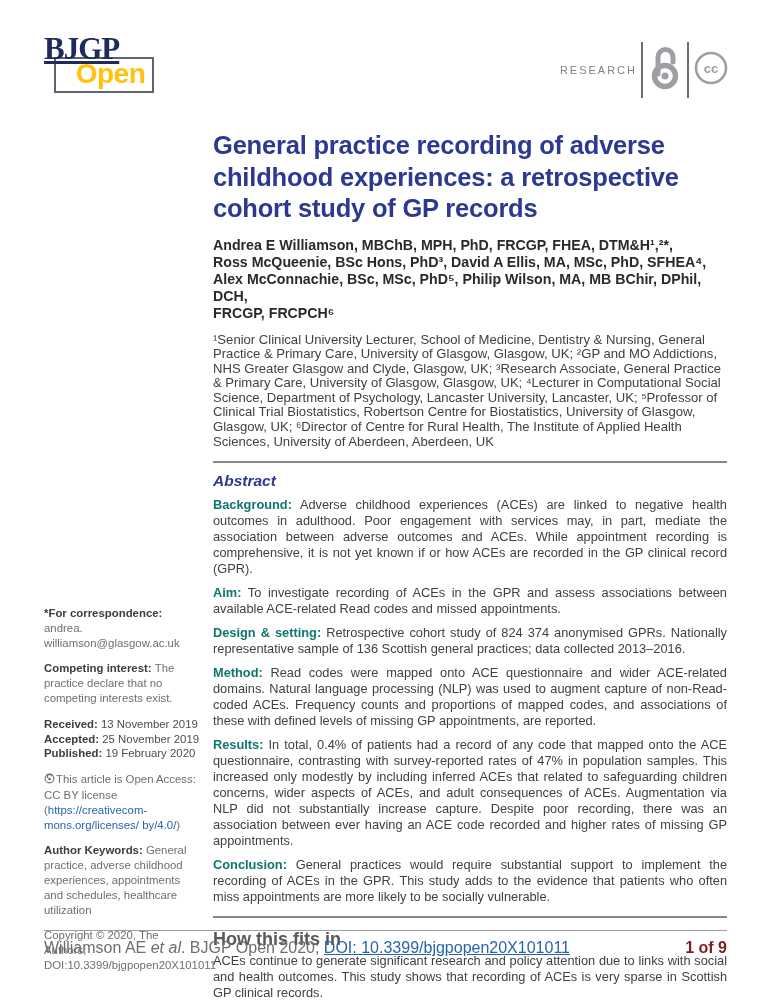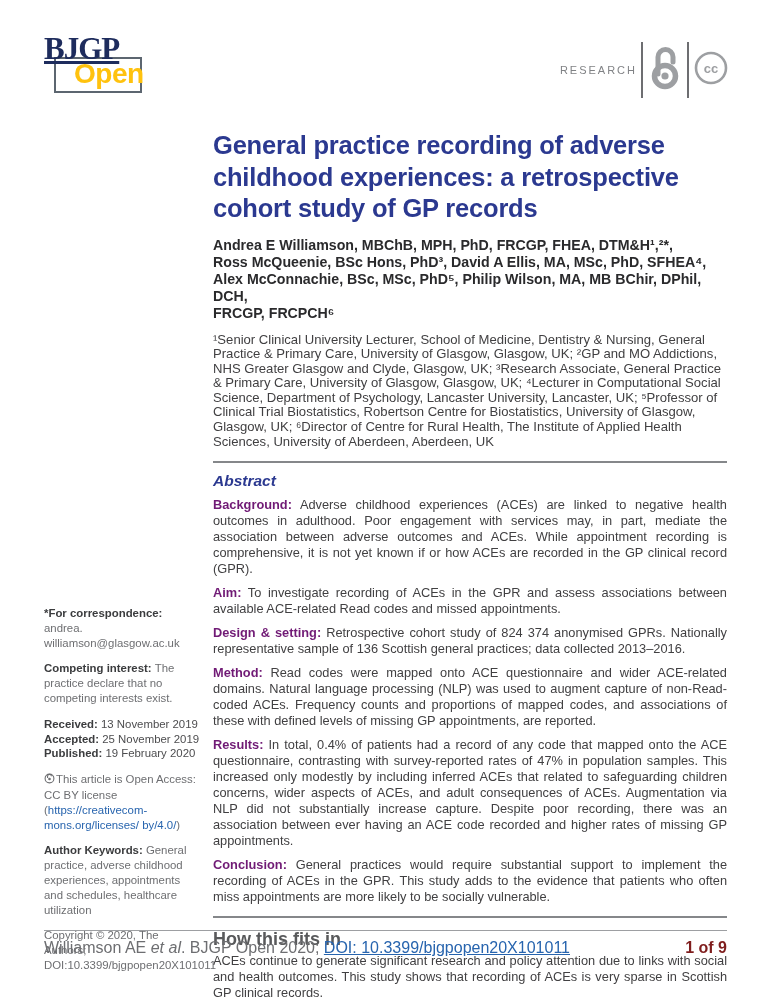--- a/index.html
+++ b/index.html
@@ -9,21 +9,21 @@
     font-family:"Liberation Sans", sans-serif; color:#414042; overflow:hidden;
   }
 
   
   .logo { position:absolute; left:44px; top:33px; width:110px; }
   .logo-bjgp {
     font-family:"Liberation Serif", serif; font-weight:bold; font-size:31px;
     line-height:1; color:#1e2c5d; letter-spacing:-1px; position:relative; z-index:2;text-decoration:underline;
   }
   .logo-open-box {
-    border:2px solid #5c6670; margin-top:-7px; margin-left:10px; width:88px;
+    border:2px solid #5c6670; margin-top:-7px; margin-left:10px; width:100px;
     padding:1px 5px 3px 18px; text-align:center; background:#fff; position:relative; z-index:1;
   }
   .logo-open {
     font-size:28px; font-weight:bold; color:#ffc20e; line-height:1; letter-spacing:-0.5px;
   }
 
   .header-right {
     position:absolute; top:40px; right:44px; height:60px;
     display:flex; align-items:center; gap:4px;
   }
@@ -44,21 +44,21 @@
   .affiliations {
     font-size:13.1px; color:#414042; line-height:14.6px; margin-bottom:12px;
   }
   .rule { height:2px; background:#85878a; border:0; }
   .abstract-heading {
     font-size:15.5px; font-weight:bold; color:#2b3990; margin-top:9px; margin-bottom:7px;font-style:italic;
   }
   .abs-para {
     font-size:12.8px; line-height:16px; text-align:justify; color:#414042; margin-bottom:8px;
   }
-  .abs-label { color:#701a75; font-weight:bold; }
+  .abs-label { color:#0f766e; font-weight:bold; }
   .fits-heading {
     font-size:18px; font-weight:bold; color:#58595b; margin-top:11px; margin-bottom:3px;
   }
   .fits-text { font-size:12.8px; line-height:16px; text-align:justify; color:#414042; }
   .rule2 { margin-top:11px; }
 
   
   .sidebar { position:absolute; left:44px; top:606px; width:158px; font-size:11.4px; line-height:14.8px; color:#4d4d4f; }
   .side-block { margin-bottom:11px; }
   .side-bold { font-weight:bold; color:#3b3c3e; }

